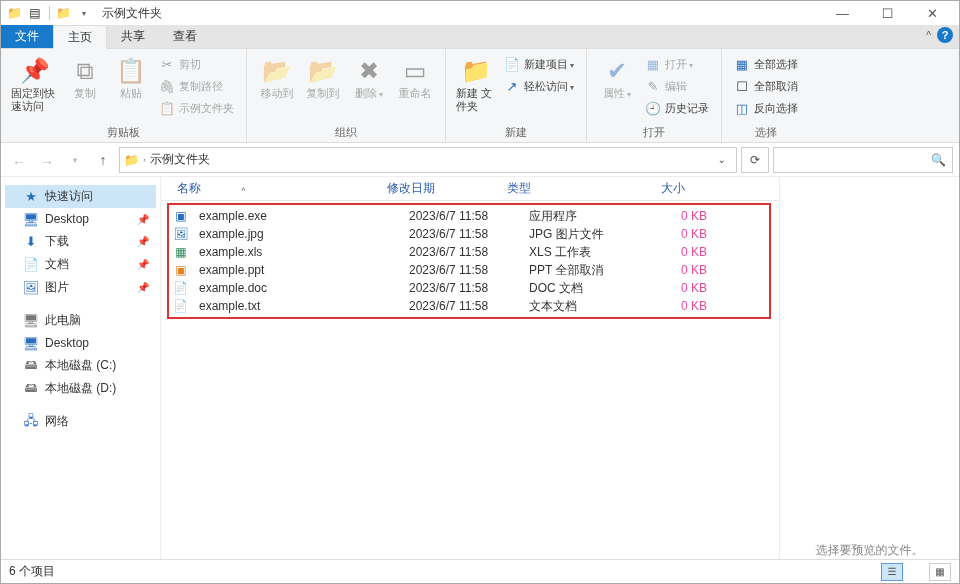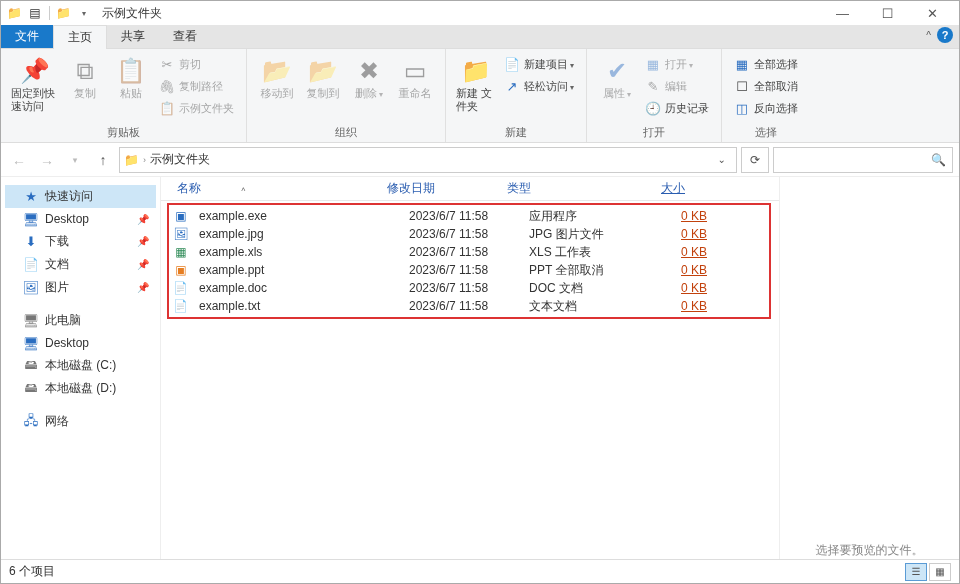--- a/index.html
+++ b/index.html
@@ -61,32 +61,32 @@
 .nav-item.header { padding-left: 6px; font-weight: normal; }
 .nav-item.header::before { content: "▸"; font-size: 8px; color: #666; margin-right: 2px; visibility: hidden; }
 
 .filepane { flex: 1; display: flex; min-width: 0; }
 .listwrap { flex: 1; overflow: auto; }
 .listhead { display: flex; border-bottom: 1px solid #e8e8e8; color: #2a5db0; font-size: 12px; height: 24px; align-items: center; padding-left: 10px; }
 .col { padding: 0 6px; }
 .col.name { flex: 0 0 210px; }
 .col.date { flex: 0 0 120px; }
 .col.type { flex: 0 0 120px; }
-.col.size { flex: 0 0 70px; text-align: right; text-decoration: underline; }
+.col.size { flex: 0 0 70px; text-align: right; }
 .sort-ind { font-size: 8px; color: #666; margin-left: 40px; }
 
 .rows-wrapper { border: 2px solid #d33; margin: 2px 8px 2px 6px; padding: 2px 0; }
 .row { display: flex; align-items: center; height: 18px; font-size: 12px; color: #333; padding-left: 4px; }
 .row .fi { width: 16px; height: 16px; margin-right: 4px; display: flex; align-items: center; justify-content: center; font-size: 12px; }
-.row .col.size { color: #c2410c; }
+.row .col.size { color: #ec4899; }
 
 .preview { width: 180px; border-left: 1px solid #eee; display: flex; align-items: flex-end; justify-content: center; color: #888; font-size: 12px; }
 
 
-.statusbar { height: 24px; border-top: 1px solid #ddd; display: flex; align-items: center; padding: 0 8px; font-size: 12px; color: #333; }
+.statusbar { height: 24px; border-top: 1px solid #ddd; display: flex; align-items: center; padding: 0 8px; font-size: 12px; color: #333; gap: 24px; }
 .statusbar .spacer { flex: 1; }
 .view-toggle { width: 22px; height: 18px; border: 1px solid #ccc; margin-left: 2px; display: flex; align-items: center; justify-content: center; font-size: 10px; color: #555; }
 .view-toggle.active { background: #cde6f7; border-color: #5a9bd5; }
 
 
 .ic-blue { color: #2a6dc0; }
 .ic-green { color: #2e8b57; }
 .ic-orange { color: #e67e22; }
 .ic-gray { color: #777; }
 .ic-yellow { color: #f0b400; }

